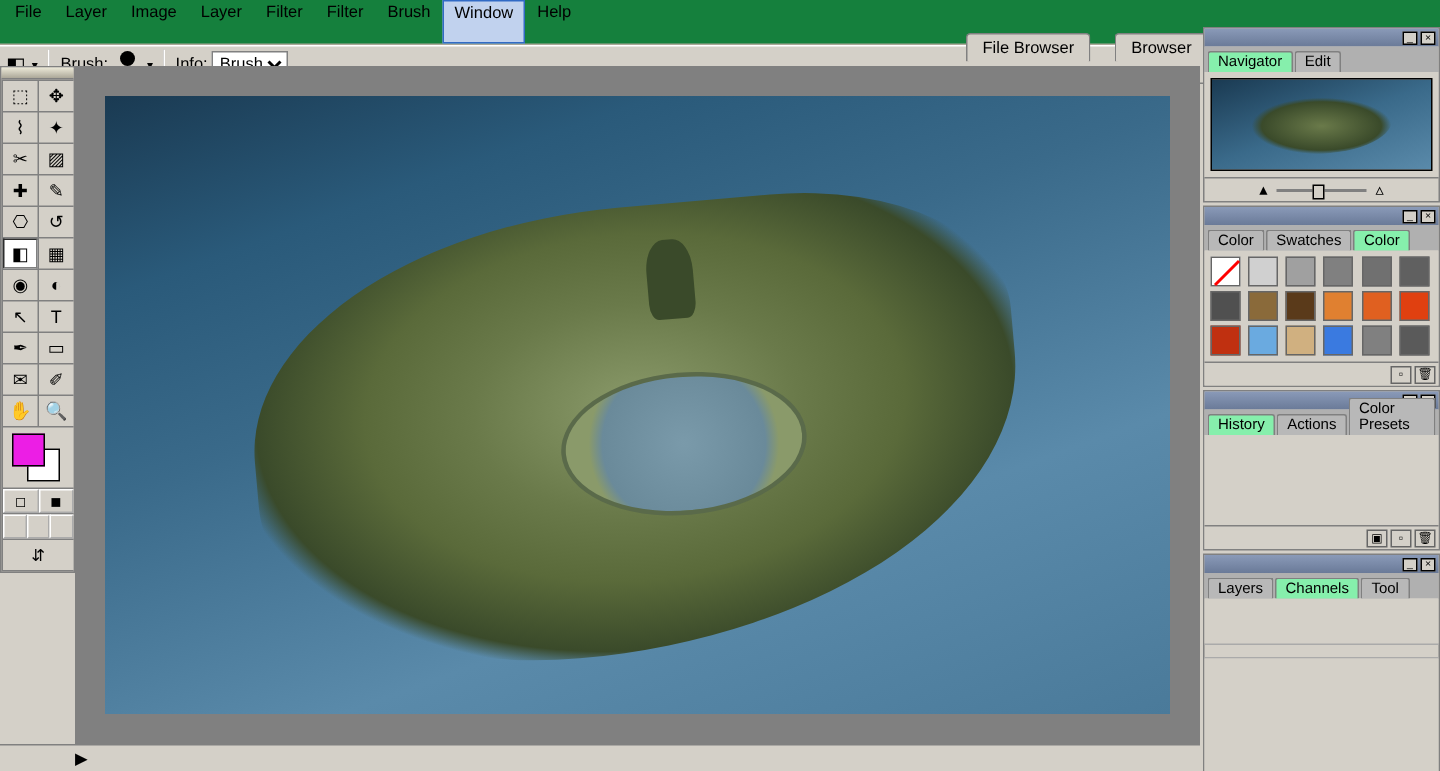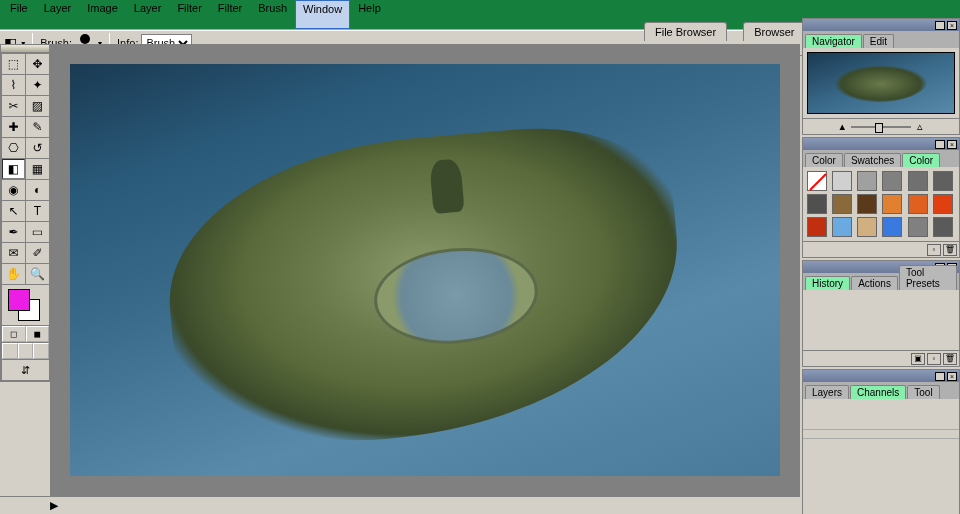--- a/index.html
+++ b/index.html
@@ -247,21 +247,21 @@
   </div>
 
   <div class="panel">
     <div class="panel-hdr">
         <div class="hdr-btn">_</div>
         <div class="hdr-btn">×</div>
       </div>
     <div class="panel-tabs">
       <div class="tab">History</div>
       <div class="tab inactive">Actions</div>
-      <div class="tab inactive">Tool Presets</div>
+      <div class="tab inactive">Color Presets</div>
     </div>
     <div class="panel-body history-body"></div>
     <div class="panel-footer">
       <div class="ftr-icon">▣</div>
       <div class="ftr-icon">▫</div>
       <div class="ftr-icon">🗑</div>
     </div>
   </div>
 
   <div class="panel">

